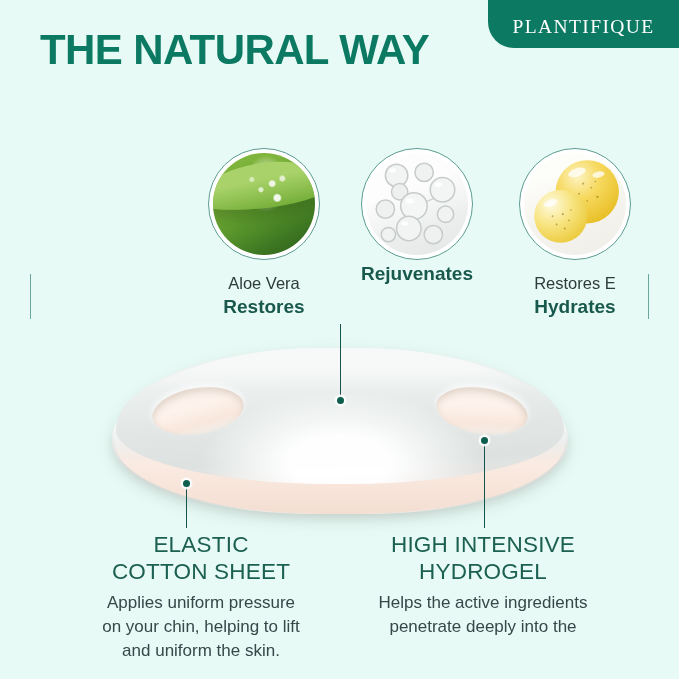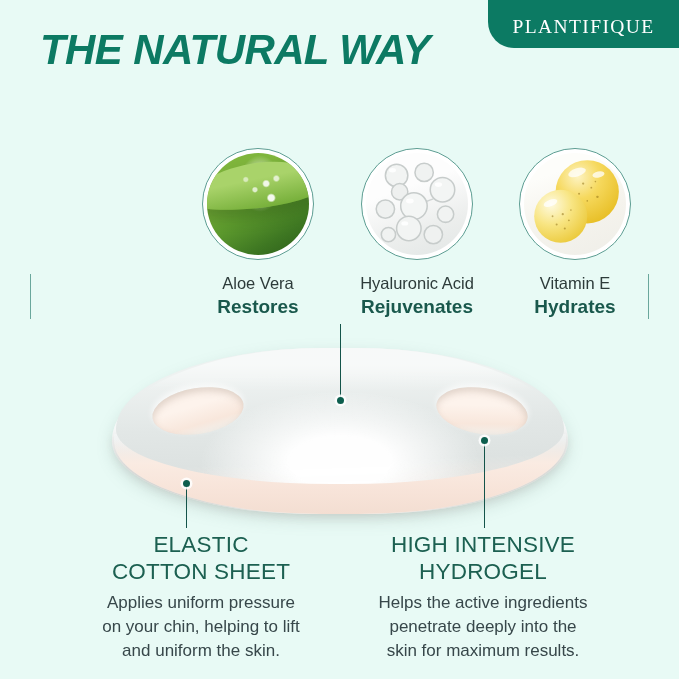--- a/index.html
+++ b/index.html
@@ -48,21 +48,20 @@
   #headline {
     position: absolute;
     left: 40px;
     top: 29px;
     font-size: 42px;
     font-weight: bold;
     color: #0c7a63;
     letter-spacing: -0.6px;
     line-height: 1;
     white-space: nowrap;
-    font-style: italic;
   }
   #subhead {
     position: absolute;
     left: 37px;
     top: 82px;
     font-size: 32px;
     font-weight: 300;
     color: #23564d;
     letter-spacing: 0.2px;
     line-height: 1;
@@ -282,21 +281,21 @@
 
   <div id="brand-badge">
     <span class="brand-text">PLANTIFIQUE</span>
   </div>
 
   <div id="headline">THE NATURAL WAY</div>
 
   <div id="ingredients">
 
 
-    <div class="ingredient" style="left:178px;">
+    <div class="ingredient" style="left:184px;">
       <div class="circle-wrap">
         <div class="circle-img img-aloe"></div>
       </div>
       <div class="ing-name">Aloe Vera</div>
       <div class="ing-benefit">Restores</div>
     </div>
 
     <div class="ingredient" style="left:337px;">
       <div class="circle-wrap">
         <div class="circle-img img-hyaluronic">
@@ -318,21 +317,20 @@
             </g>
             <g fill="#ffffff" opacity="0.85">
               <ellipse cx="26" cy="17" rx="3.4" ry="2.2"></ellipse>
               <ellipse cx="71" cy="31" rx="3.6" ry="2.3"></ellipse>
               <ellipse cx="43" cy="47" rx="3.8" ry="2.4"></ellipse>
               <ellipse cx="38" cy="69" rx="3.4" ry="2.2"></ellipse>
             </g>
           </svg>
         </div>
       </div>
-      <div class="ing-name">Hyaluronic Acid</div>
       <div class="ing-benefit">Rejuvenates</div>
     </div>
 
     <div class="ingredient" style="left:495px;">
       <div class="circle-wrap">
         <div class="circle-img img-vitamin">
           <svg viewBox="0 0 100 100" width="100%" height="100%">
             <defs>
               <radialGradient id="drop1" cx="35%" cy="26%" r="78%">
                 <stop offset="0%" stop-color="#fdf3c2"></stop>
@@ -362,21 +360,21 @@
               <circle cx="38" cy="60" r="1.1"></circle>
                 <circle cx="44" cy="66" r="0.9"></circle>
               <circle cx="32" cy="70" r="1"></circle>  
                 <circle cx="46" cy="56" r="0.8"></circle>
               <circle cx="28" cy="62" r="0.9"></circle>
                 <circle cx="40" cy="74" r="1"></circle>
             </g>
           </svg>
         </div>
       </div>
-      <div class="ing-name">Vitamin E</div>
+      <div class="ing-name">Restores E</div>
       <div class="ing-benefit">Hydrates</div>
     </div>
 
     <div class="divider" style="left:30px;"></div>
     <div class="divider" style="left:648px;"></div>
   </div>
 
   <div id="product">
     <div class="mask-body"></div>
     <div class="mask-cream"></div>
@@ -408,17 +406,16 @@
   </div>
 
   <div class="feature" style="left:338px;">
     <div class="feature-title">
       <div>HIGH INTENSIVE</div>
       <div>HYDROGEL</div>
     </div>
     <div class="feature-desc">
       <div>Helps the active ingredients</div>
       <div>penetrate deeply into the</div>
-      <div>skin for maximum results.</div>
     </div>
   </div>
 
 </div>
 
 </body></html>

